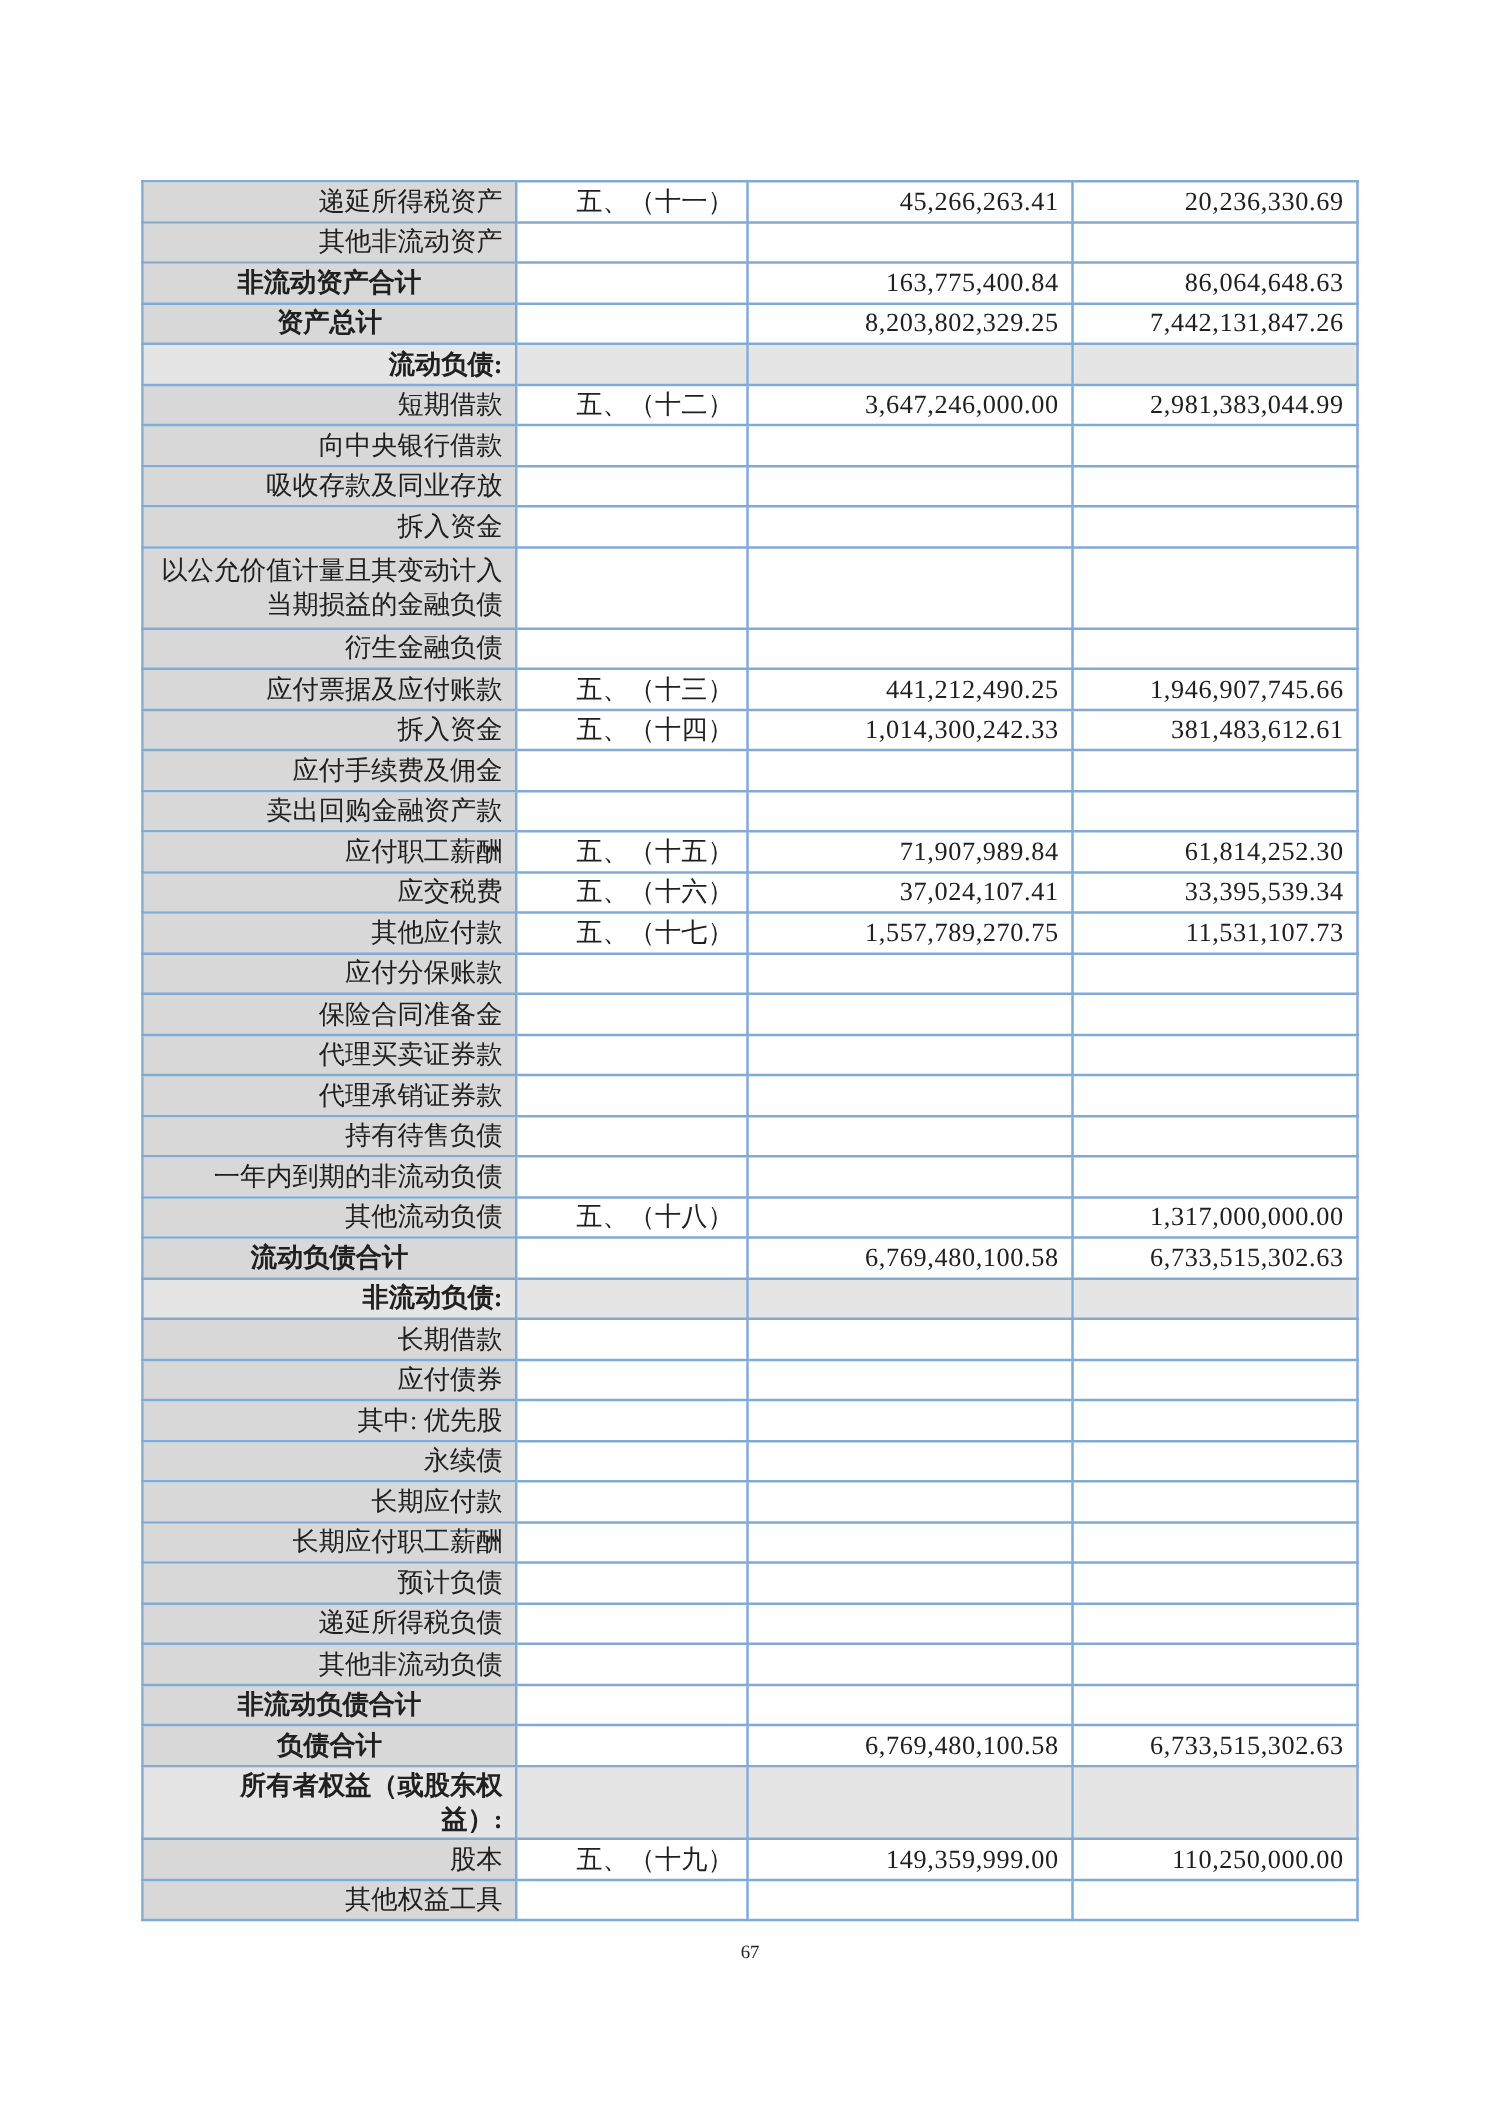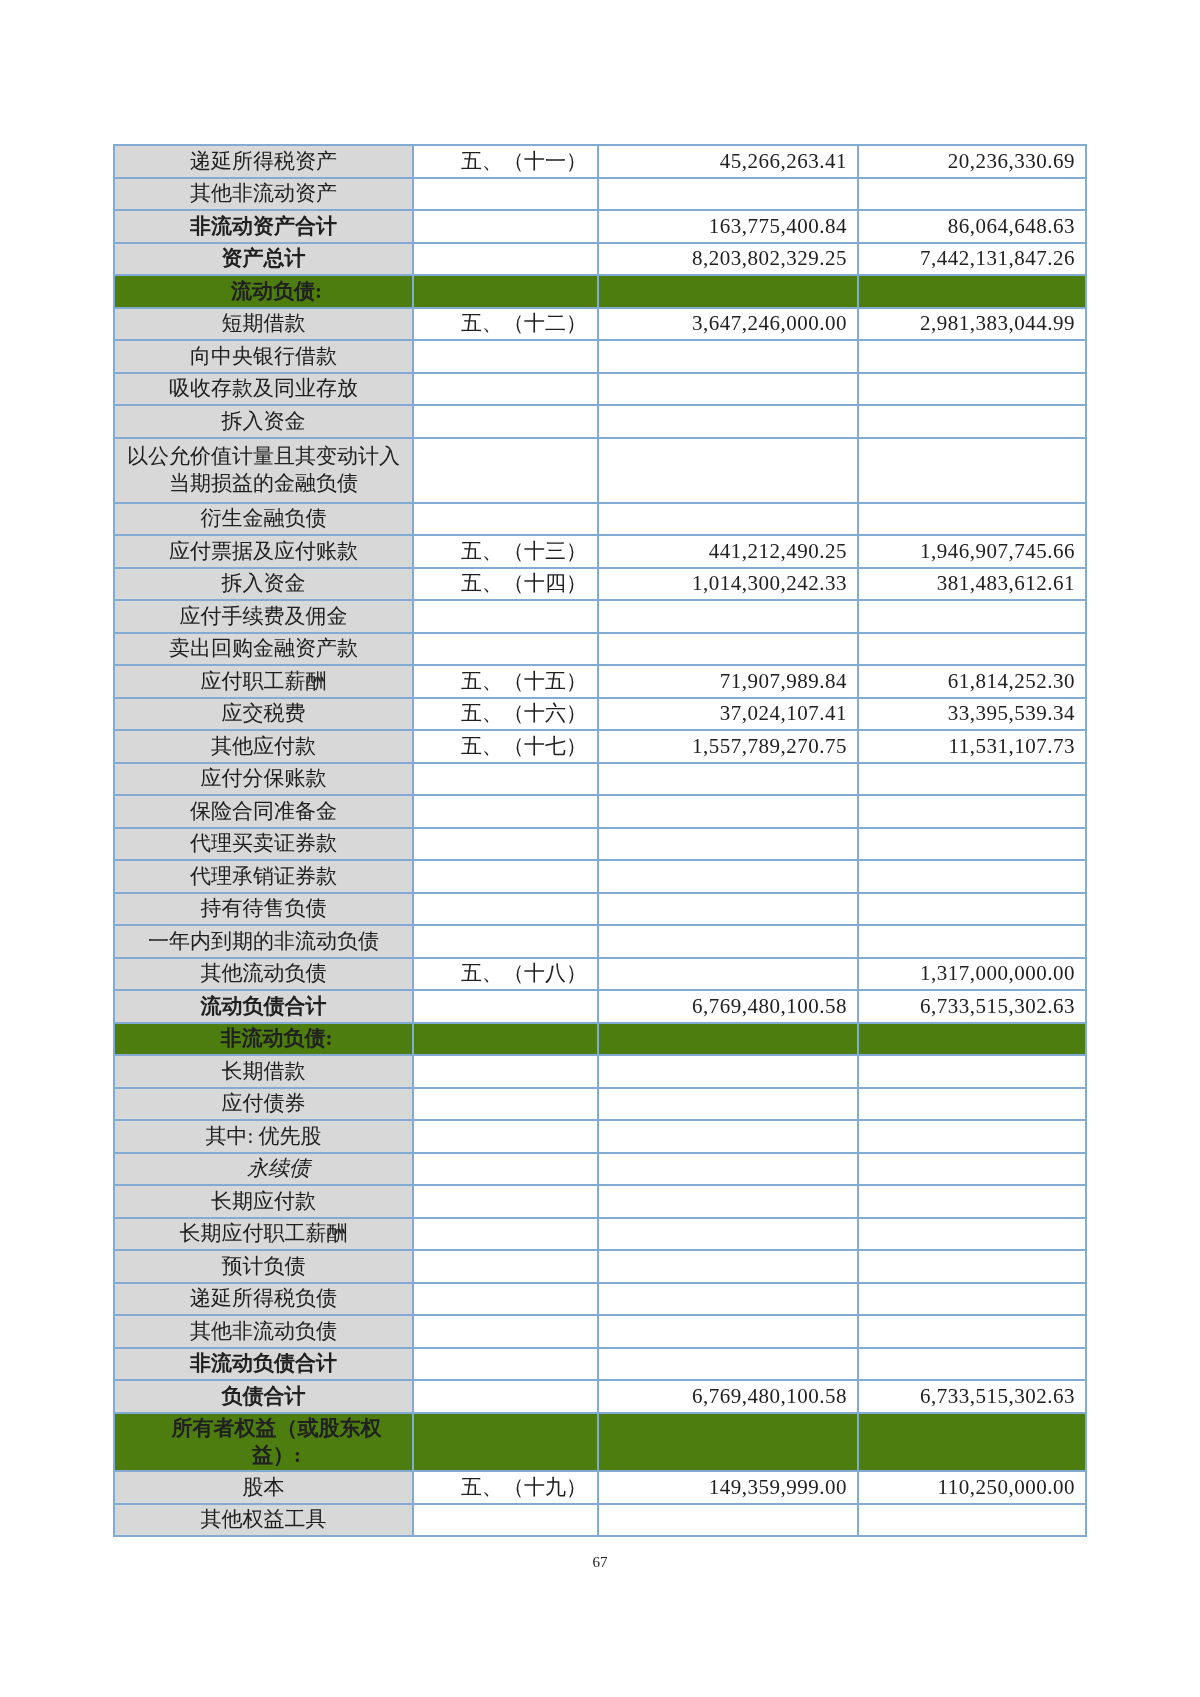--- a/index.html
+++ b/index.html
@@ -27,27 +27,27 @@
     border: 2px solid #82abd4;
     font-size: 21px;
     line-height: 1.3;
     padding: 1px 10px;
     vertical-align: middle;
     overflow: hidden;
     white-space: normal;
   }
   .sheet tr { height: 32.5px; }
   .sheet tr.tall { height: 65px; }
-  td.c-label { background: #d8d8d8; text-align: center; }
+  td.c-label { background: #d8d8d8; text-align: right; }
   td.c-note { text-align: right; background: #ffffff; }
   td.c-num  { text-align: right; background: #ffffff; letter-spacing: 0.5px; }
-  tr.section td { background: #4d7c0f; padding-left: 36px; }
+  tr.section td { background: #e5e5e5; padding-left: 36px; }
   tr.section td.c-label { font-weight: bold; }
   td.c-label.total { font-weight: bold; text-align: center; }
-  td.c-label.indent { padding-left: 40px; font-style: italic; }
+  td.c-label.indent { padding-left: 40px; }
   .page-number {
     position: absolute;
     top: 1554px; left: 0;
     width: 1200px;
     text-align: center;
     font-size: 15px;
     color: #202020;
   }
 </style>
 </head>

